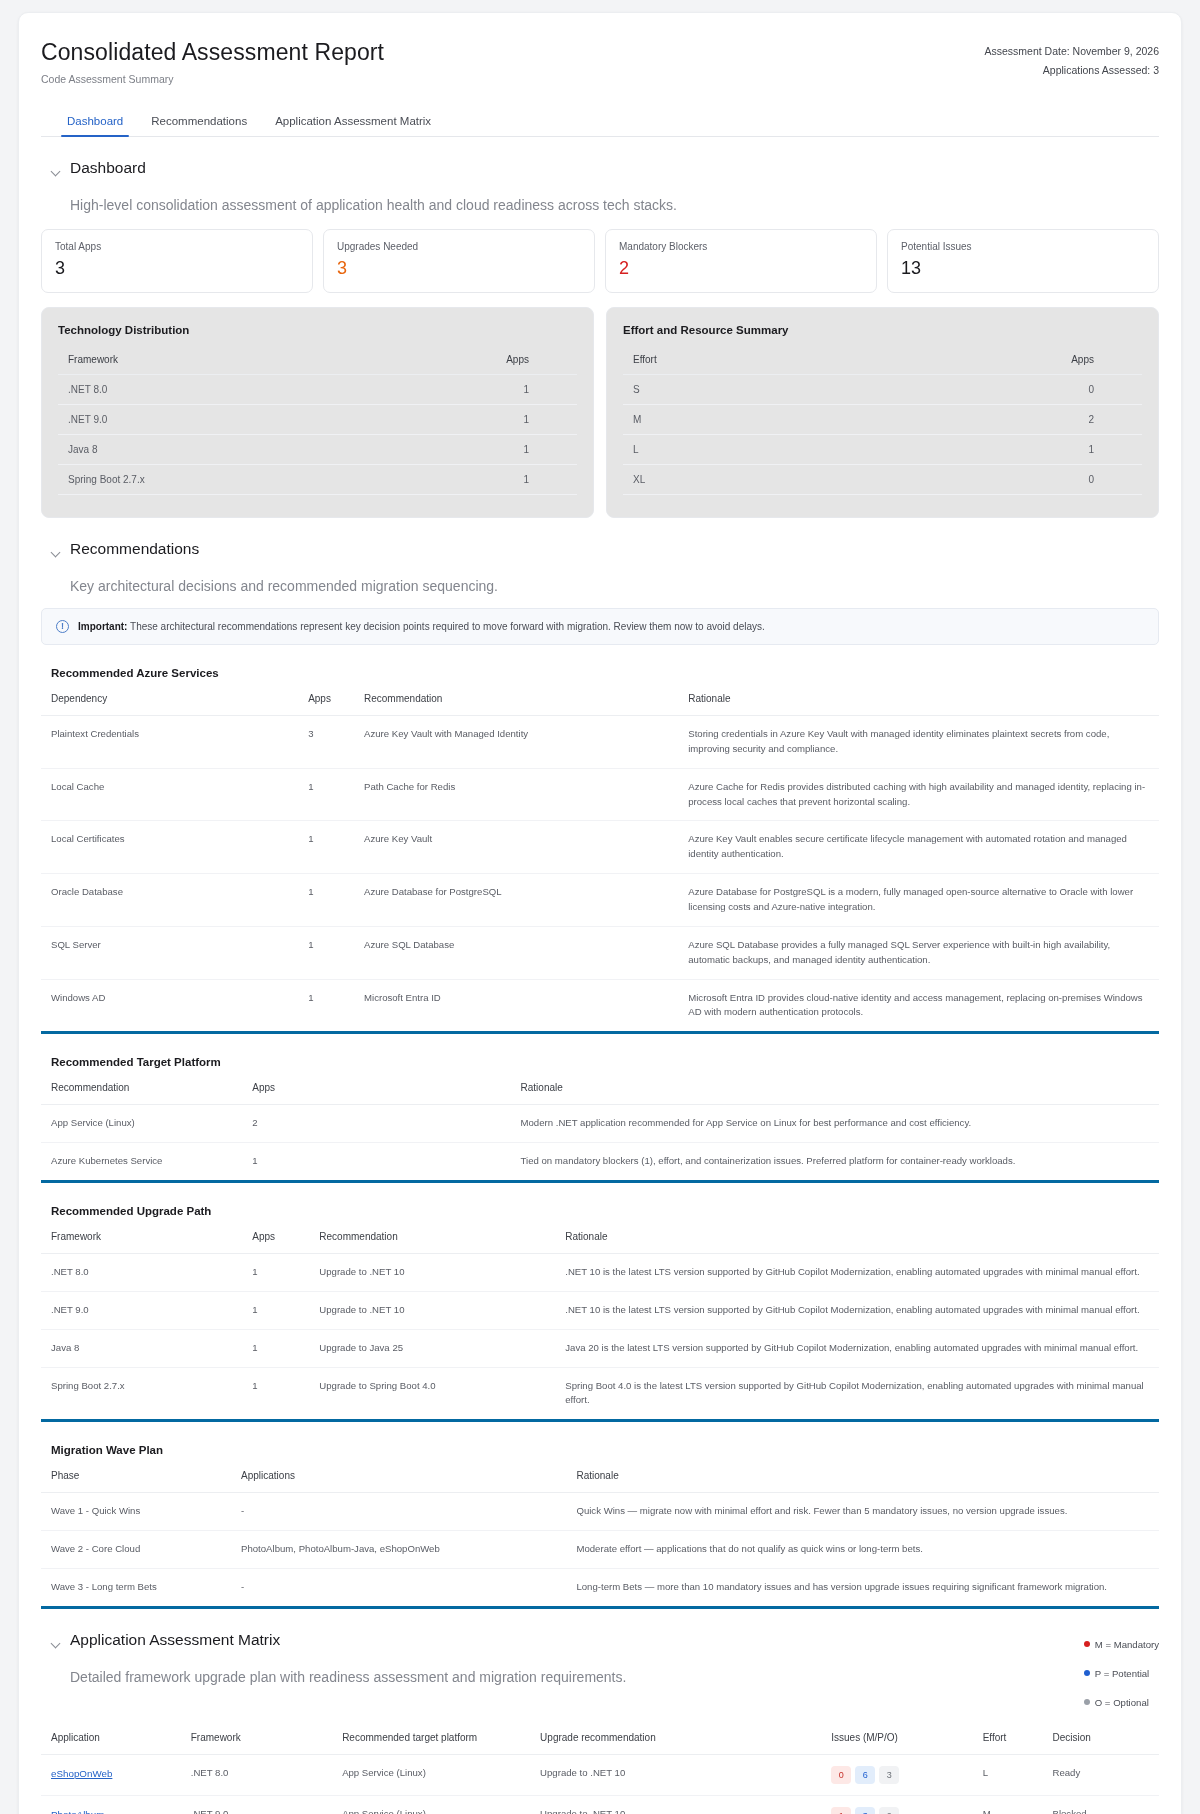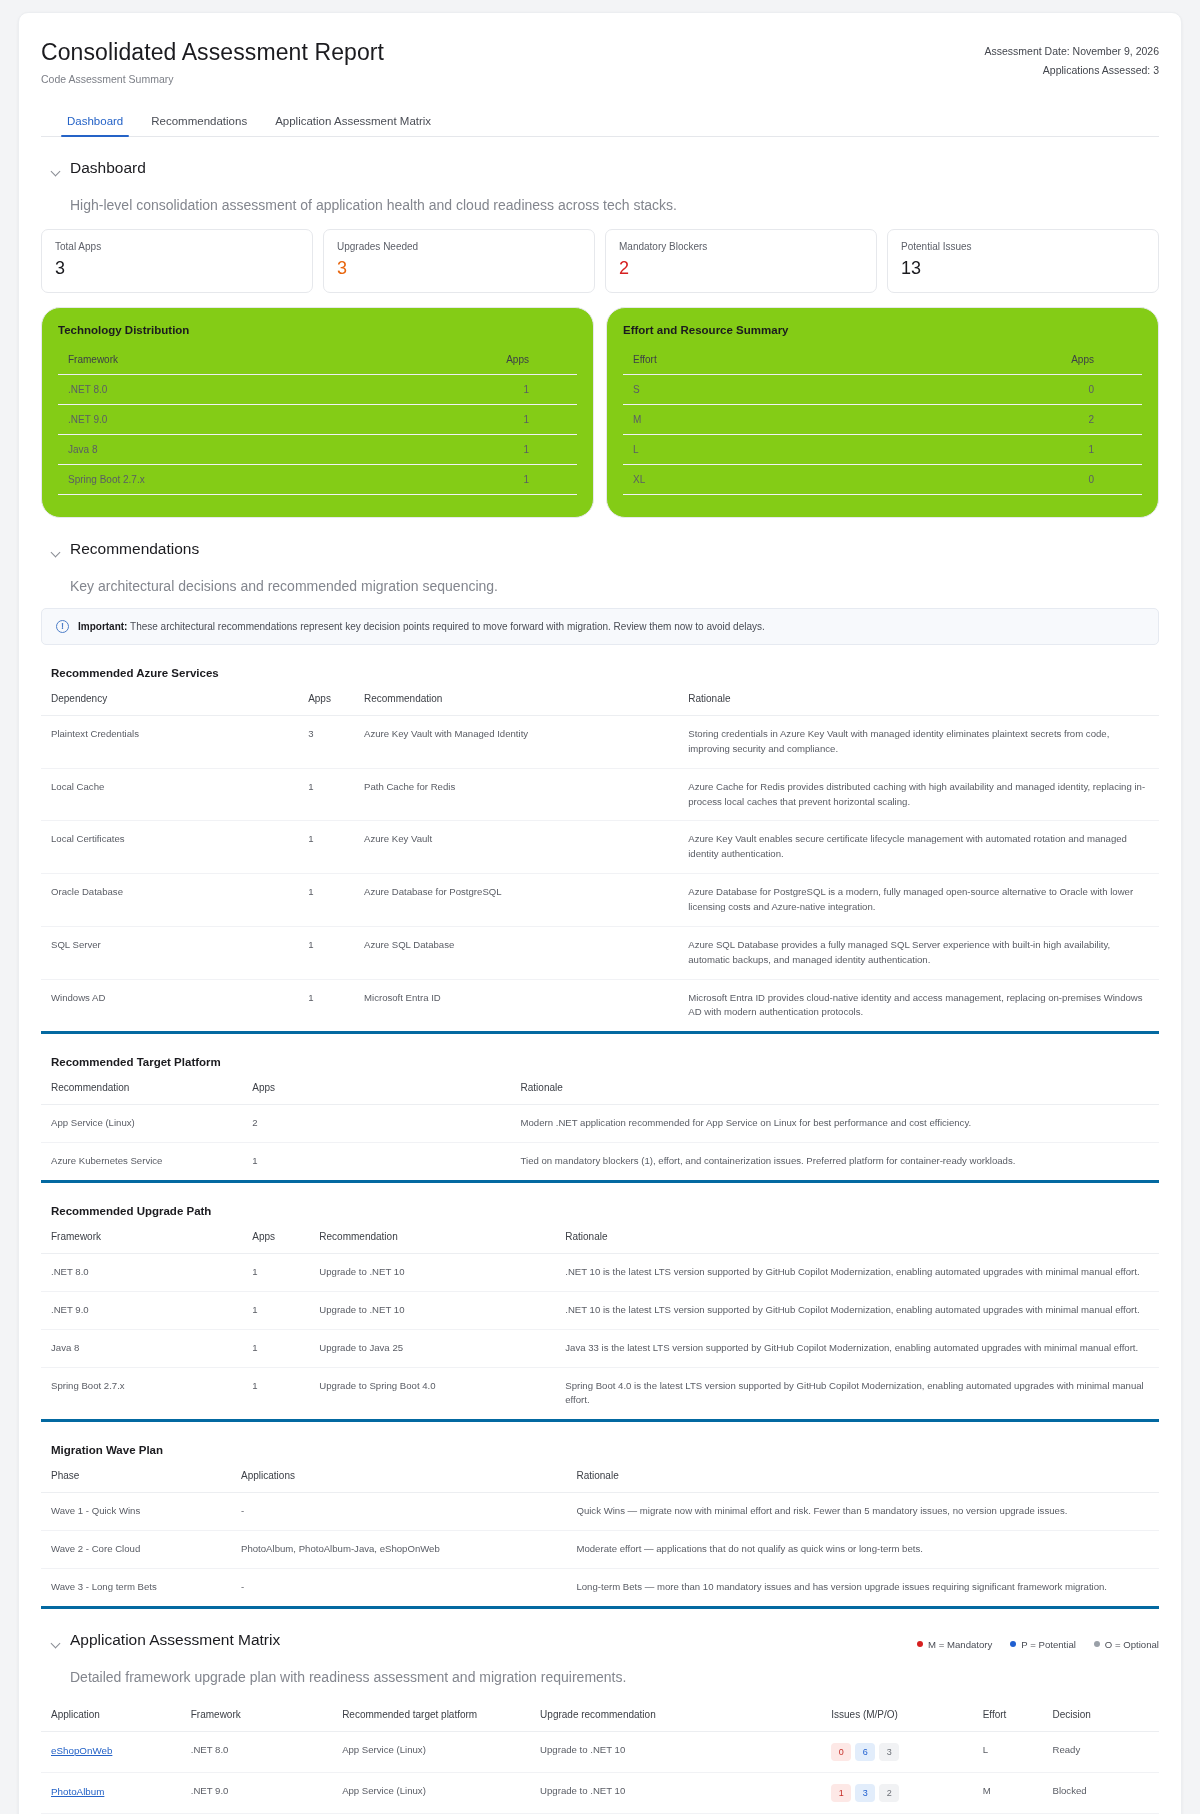--- a/index.html
+++ b/index.html
@@ -81,22 +81,22 @@
   .kpi-label { font-size: 10px; color: #5d6069; }
   .kpi-value { font-size: 18px; margin-top: 6px; color: #1b1b1f; }
   .kpi-value.orange { color: #e8650d; }
   .kpi-value.red { color: #d62020; }
 
   
   .panels { display: flex; gap: 12px; margin-top: 14px; }
   .panel {
     flex: 1;
     border: 1px solid #e6e8ec;
-    border-radius: 19px;
-    background: #84cc16;
+    border-radius: 8px;
+    background: #e5e5e5;
     padding: 16px 16px 22px 16px;
   }
   .panel-title { font-size: 11.5px; color: #1b1b1f; font-weight: bold; margin-bottom: 12px; }
 
   table { width: 100%; border-collapse: collapse; }
   .mini th {
     text-align: left; font-size: 10px; color: #3d4047; font-weight: normal;
     padding: 6px 10px 9px 10px; border-bottom: 1px solid #eceef1;
   }
   .mini td {
@@ -132,21 +132,21 @@
     text-align: left; font-size: 10px; color: #3d4047; font-weight: normal;
     padding: 10px 8px 11px 10px; border-bottom: 1px solid #eceef1;
   }
   .wide td {
     font-size: 9.6px; color: #5a5d65; padding: 11px 8px 11px 10px;
     border-bottom: 1px solid #f1f2f5; vertical-align: top; line-height: 1.55;
   }
   .wide tr:last-child td { border-bottom: 3px solid #0369a1; }
 
   
-  .legend { display: flex; gap: 18px; align-items: flex-start; padding-top: 8px; }
+  .legend { display: flex; gap: 18px; align-items: flex-start; padding-top: 8px; flex-direction: column; }
   .lg { display: flex; align-items: center; gap: 5px; font-size: 9.6px; color: #4a4d55; }
   .dot { width: 6px; height: 6px; border-radius: 50%; display: inline-block; }
   .dot.m { background: #d62020; }
   .dot.p { background: #1f5fd0; }
   .dot.o { background: #9aa0a8; }
 
   .applink { color: #2563c7; font-size: 9.8px; }
   .pill-group { display: flex; gap: 4px; }
   .pill {
     width: 20px; height: 18px; border-radius: 4px;
@@ -394,21 +394,21 @@
           <tr>
             <td>.NET 9.0</td>
             <td>1</td>
             <td>Upgrade to .NET 10</td>
             <td>.NET 10 is the latest LTS version supported by GitHub Copilot Modernization, enabling automated upgrades with minimal manual effort.</td>
           </tr>
           <tr>
             <td>Java 8</td>
             <td>1</td>
             <td>Upgrade to Java 25</td>
-            <td>Java 33 is the latest LTS version supported by GitHub Copilot Modernization, enabling automated upgrades with minimal manual effort.</td>
+            <td>Java 20 is the latest LTS version supported by GitHub Copilot Modernization, enabling automated upgrades with minimal manual effort.</td>
           </tr>
           <tr>
             <td>Spring Boot 2.7.x</td>
             <td>1</td>
             <td>Upgrade to Spring Boot 4.0</td>
             <td>Spring Boot 4.0 is the latest LTS version supported by GitHub Copilot Modernization, enabling automated upgrades with minimal manual effort.</td>
           </tr>
         </tbody>
       </table>
 

